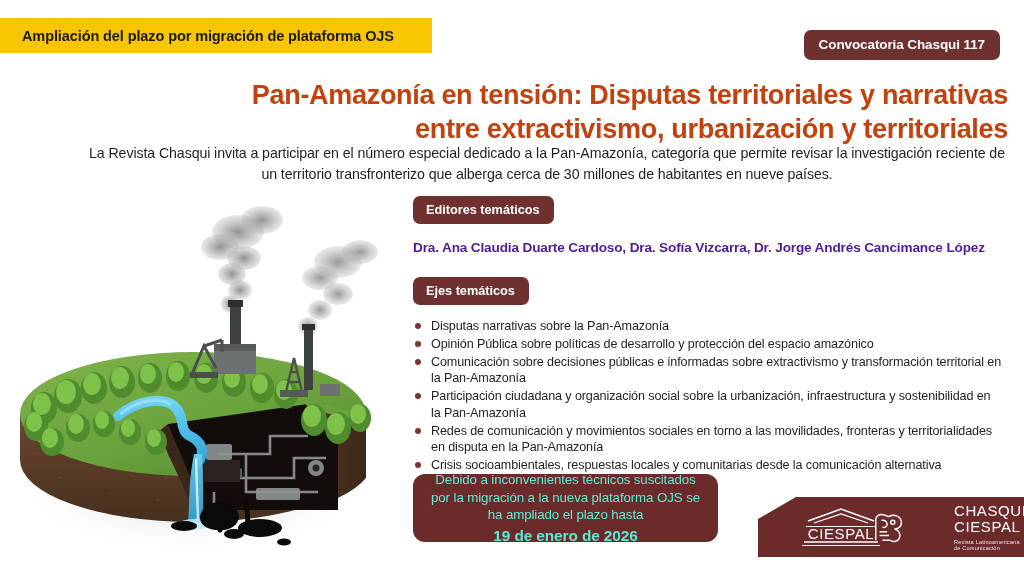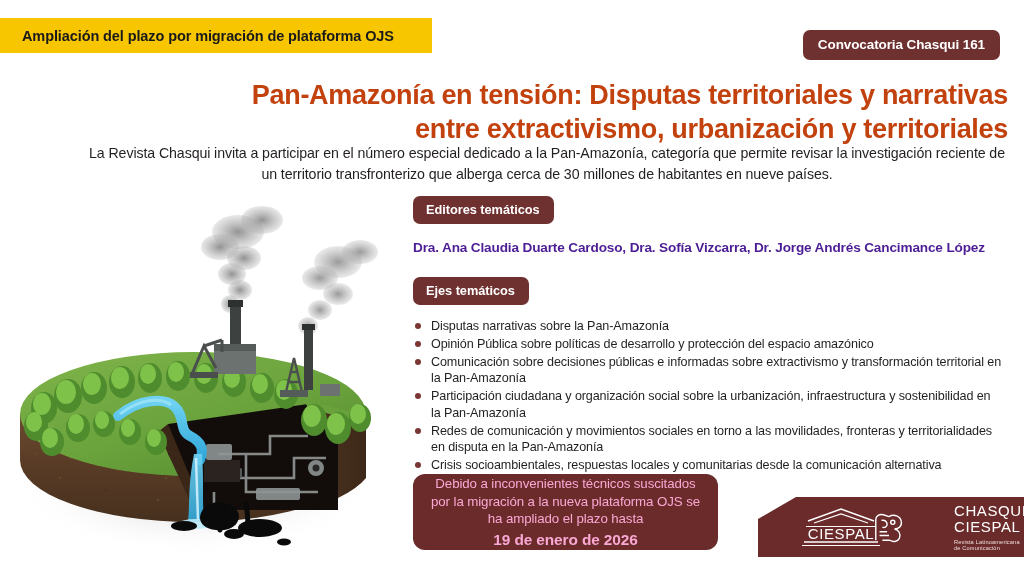--- a/index.html
+++ b/index.html
@@ -127,24 +127,24 @@
     left: 2px; top: 5px;
     width: 6px; height: 6px;
     border-radius: 50%;
     background: #7A3634;
   }
 
   
   .deadline-box {
     position: absolute;
     left: 413px; top: 474px;
-    width: 305px; height: 76px;
+    width: 305px; height: 68px;
     background: #6B2B2B;
     border-radius: 12px;
-    color: #f9a8d4;
+    color: #5eead4;
     display: flex;
     flex-direction: column;
     align-items: center;
     justify-content: center;
     text-align: center;
     padding: 6px 12px;
   }
   .deadline-text {
     font-size: 13.3px;
     line-height: 1.33;
@@ -199,21 +199,21 @@
 </style>
 </head>
 <body>
 
 <div class="poster">
 
   <div class="yellow-bar">
     <span class="yellow-bar-text">Ampliación del plazo por migración de plataforma OJS</span>
   </div>
 
-  <div class="call-badge">Convocatoria Chasqui 161</div>
+  <div class="call-badge">Convocatoria Chasqui 117</div>
 
   <div class="title">
     <span class="line">Pan-Amazonía en tensión: Disputas territoriales y narrativas</span>
     <span class="line">entre extractivismo, urbanización y territoriales</span>
   </div>
 
   <div class="intro">La Revista Chasqui invita a participar en el número especial dedicado a la Pan-Amazonía, categoría que permite revisar la investigación reciente de un territorio transfronterizo que alberga cerca de 30 millones de habitantes en nueve países.</div>
 
   <div class="illustration">
     <svg viewBox="0 0 400 384" xmlns="http://www.w3.org/2000/svg" aria-hidden="true">

